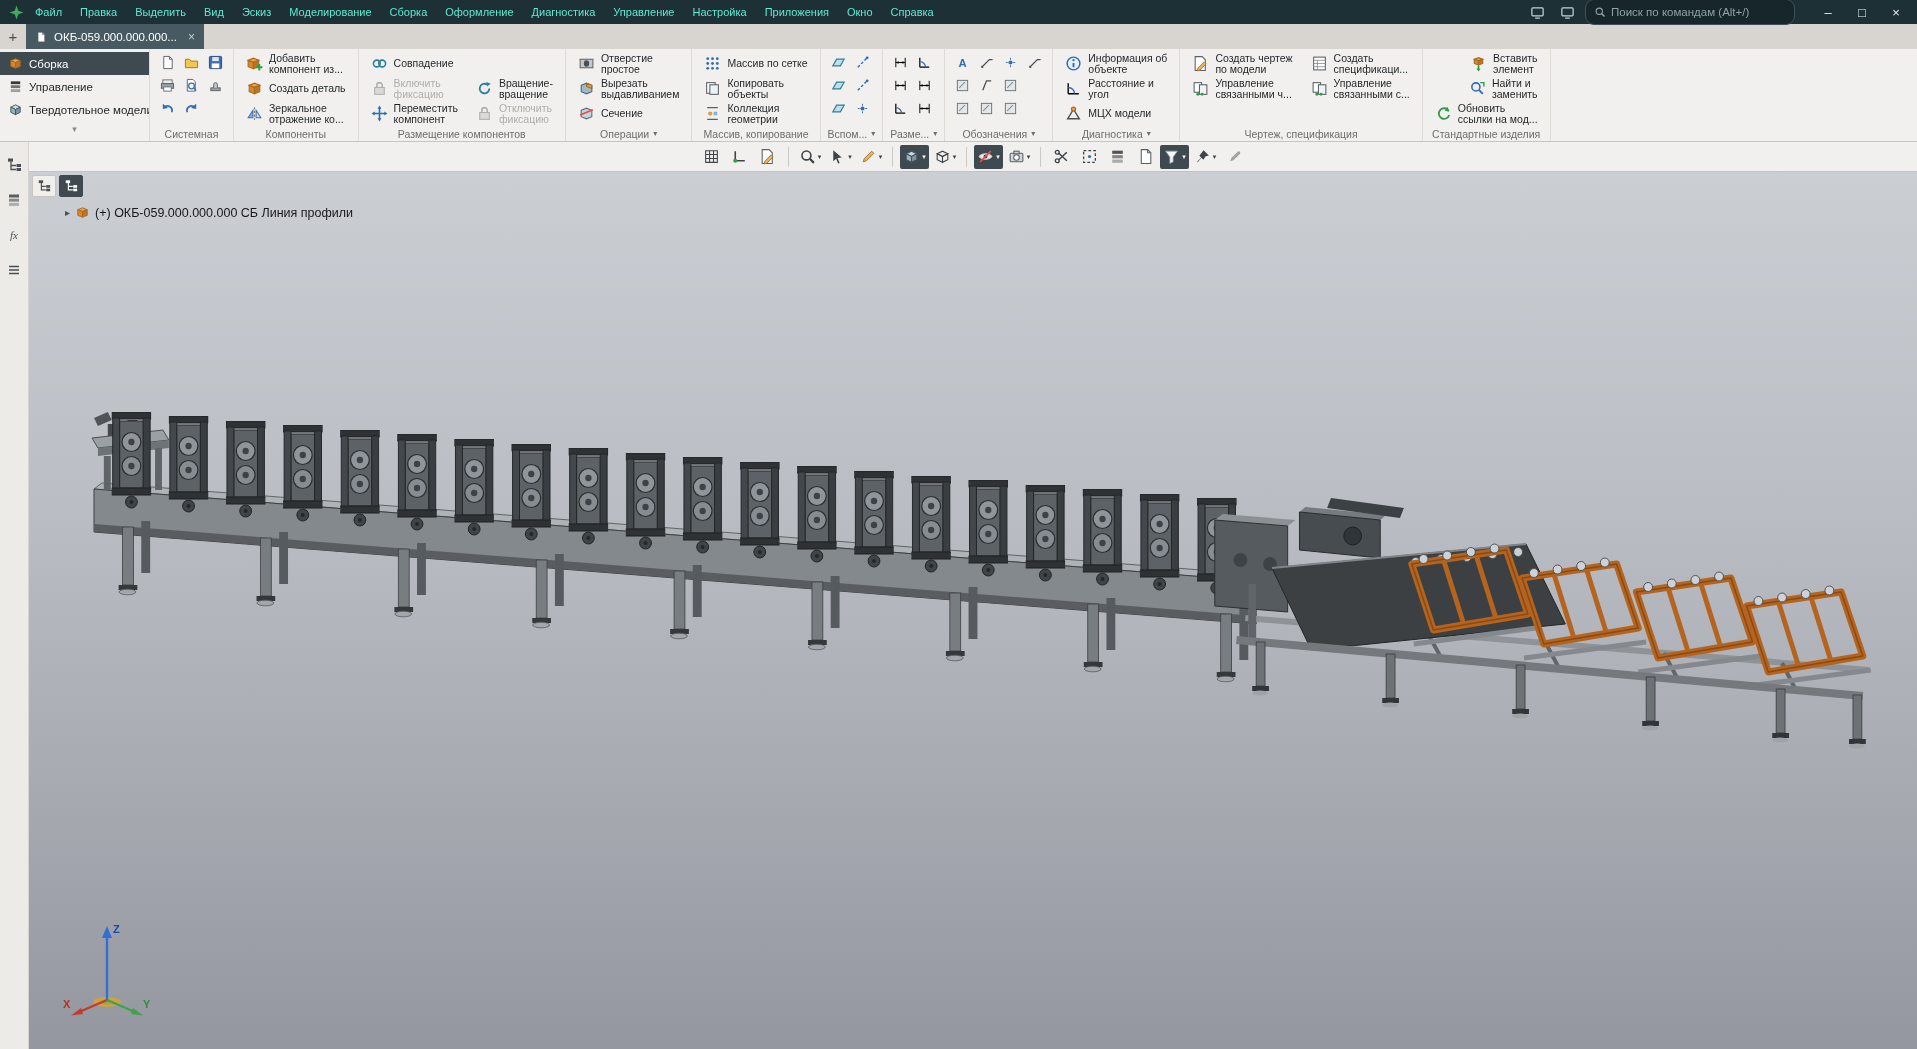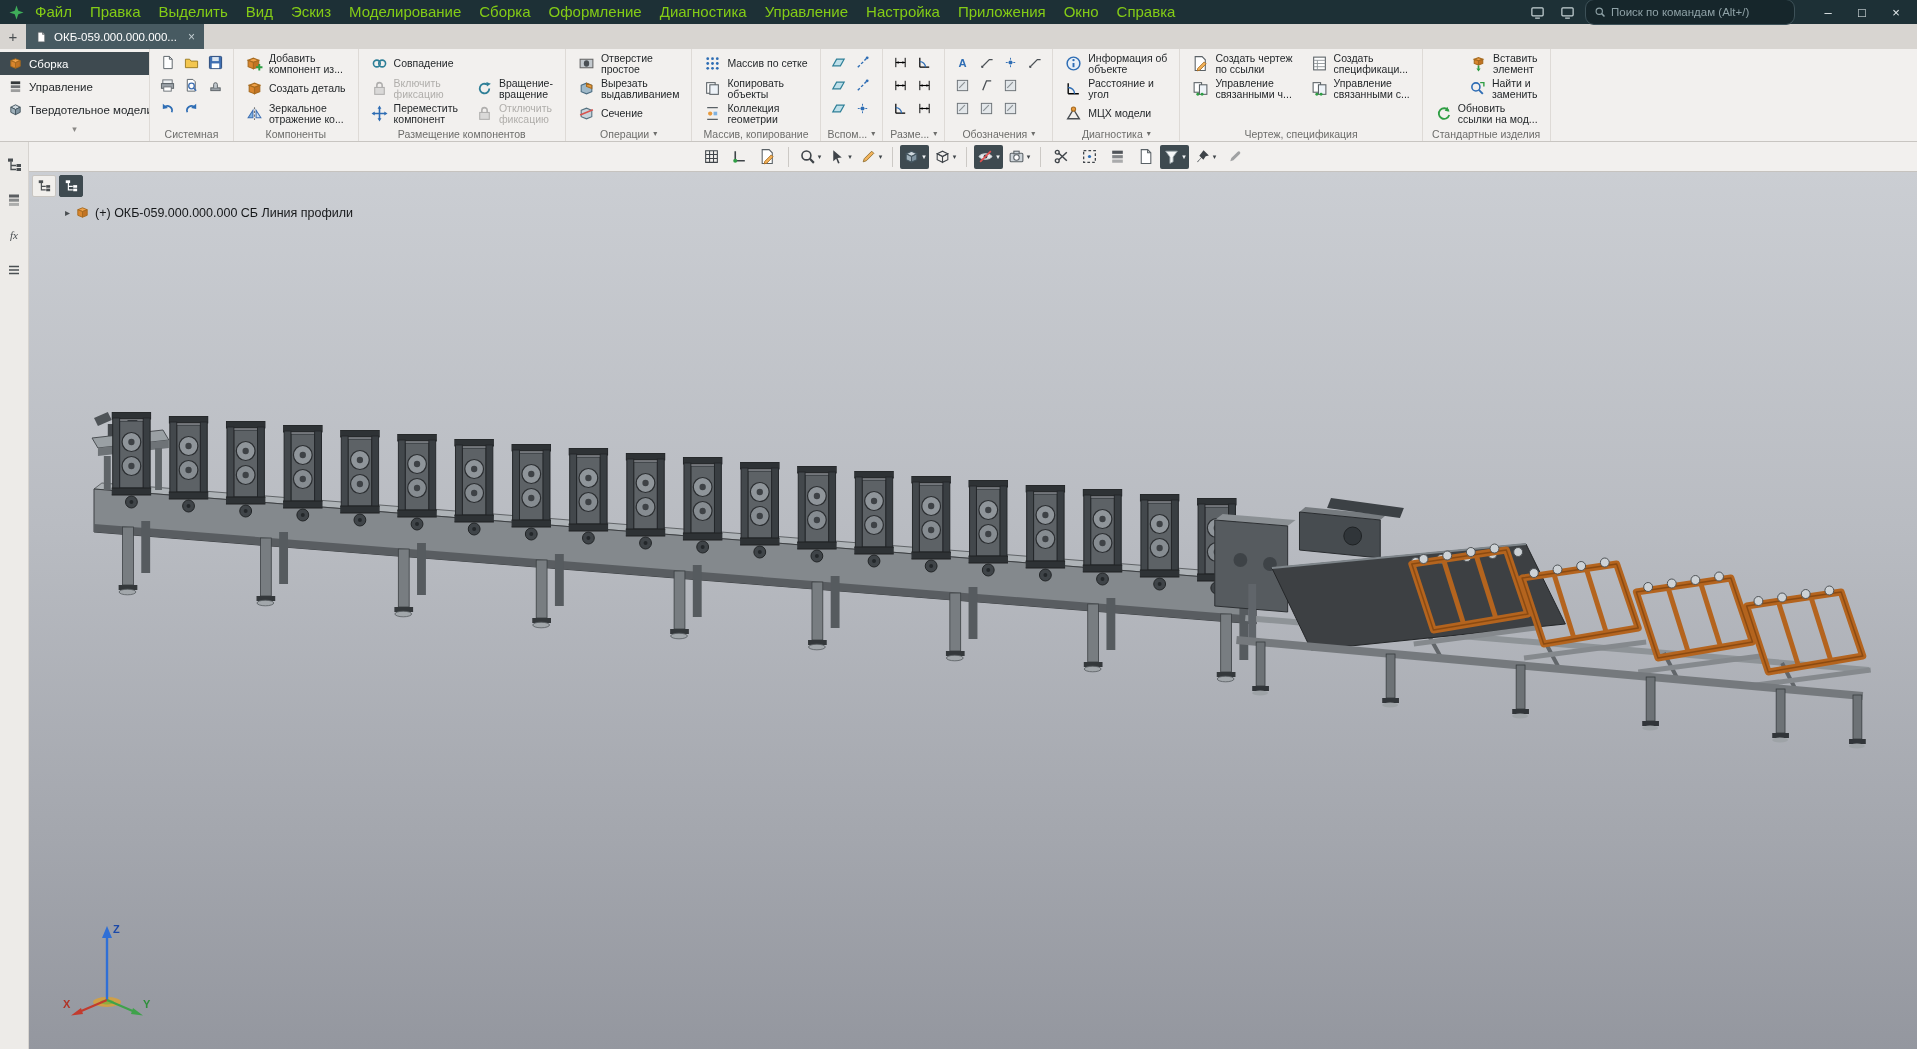--- a/index.html
+++ b/index.html
@@ -5,21 +5,21 @@
   * { margin:0; padding:0; box-sizing:border-box; }
   html,body { width:1917px; height:1049px; overflow:hidden;
     font-family:"Liberation Sans","DejaVu Sans",sans-serif; }
   body { position:relative; background:#f2f0ee; }
   .ico { display:block; flex:none; }
 
   
   .menubar { height:24px; background:#1d3036; display:flex; align-items:center;
     padding:0 4px 0 6px; }
   .logo { width:20px; height:20px; display:flex; align-items:center; justify-content:center; }
-  .menu-item { color:#84cc16; font-size:15px; padding:0 9px; line-height:24px; cursor:default; }
+  .menu-item { color:#5eead4; font-size:11px; padding:0 9px; line-height:24px; cursor:default; }
   .mb-right { margin-left:auto; display:flex; align-items:center; gap:6px; }
   .mb-tool { width:24px; height:20px; display:flex; align-items:center; justify-content:center;
     color:#c6d2d5; }
   .searchbox { width:210px; height:18px; background:#16262b; border:1px solid #3d5158;
     border-radius:9px; display:flex; align-items:center; padding:12px 8px; gap:5px; color:#8fa2a7; }
   .searchbox input { background:transparent; border:none; outline:none; color:#b7c6ca;
     font-size:11.5px; width:100%; font-family:inherit; }
   .searchbox input::placeholder { color:#8fa2a7; }
   .winbtns { display:flex; margin-left:10px; }
   .winbtn { width:34px; height:24px; color:#e8eef0; font-size:13px; display:flex;
@@ -822,21 +822,21 @@
         </div>
       </div>
       <div class="rib-group">
         <div class="rib-items" style="height: 50px;">
           <div class="rib-btn">
             <svg class="ico" width="17" height="17">
               <use href="#s-drawdoc"></use>
             </svg>
             <div class="rib-lbl">
               <div>Создать чертеж</div>
-              <div>по ссылки</div>
+              <div>по модели</div>
             </div>
           </div>
           <div class="rib-btn">
             <svg class="ico" width="17" height="17">
               <use href="#s-linked"></use>
             </svg>
             <div class="rib-lbl">
               <div>Управление</div>
               <div>связанными ч...</div>
             </div>

